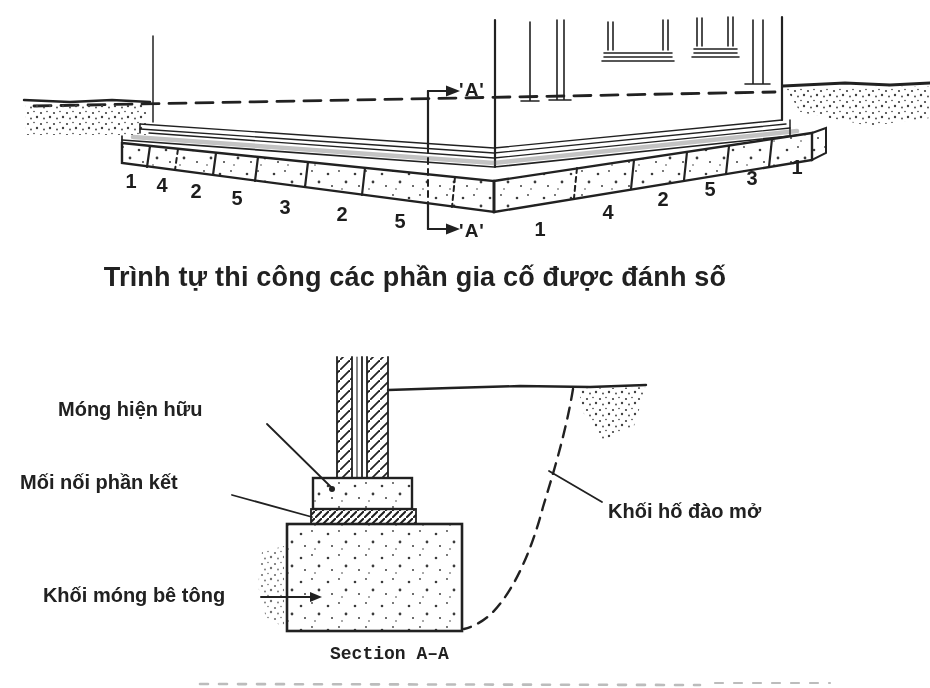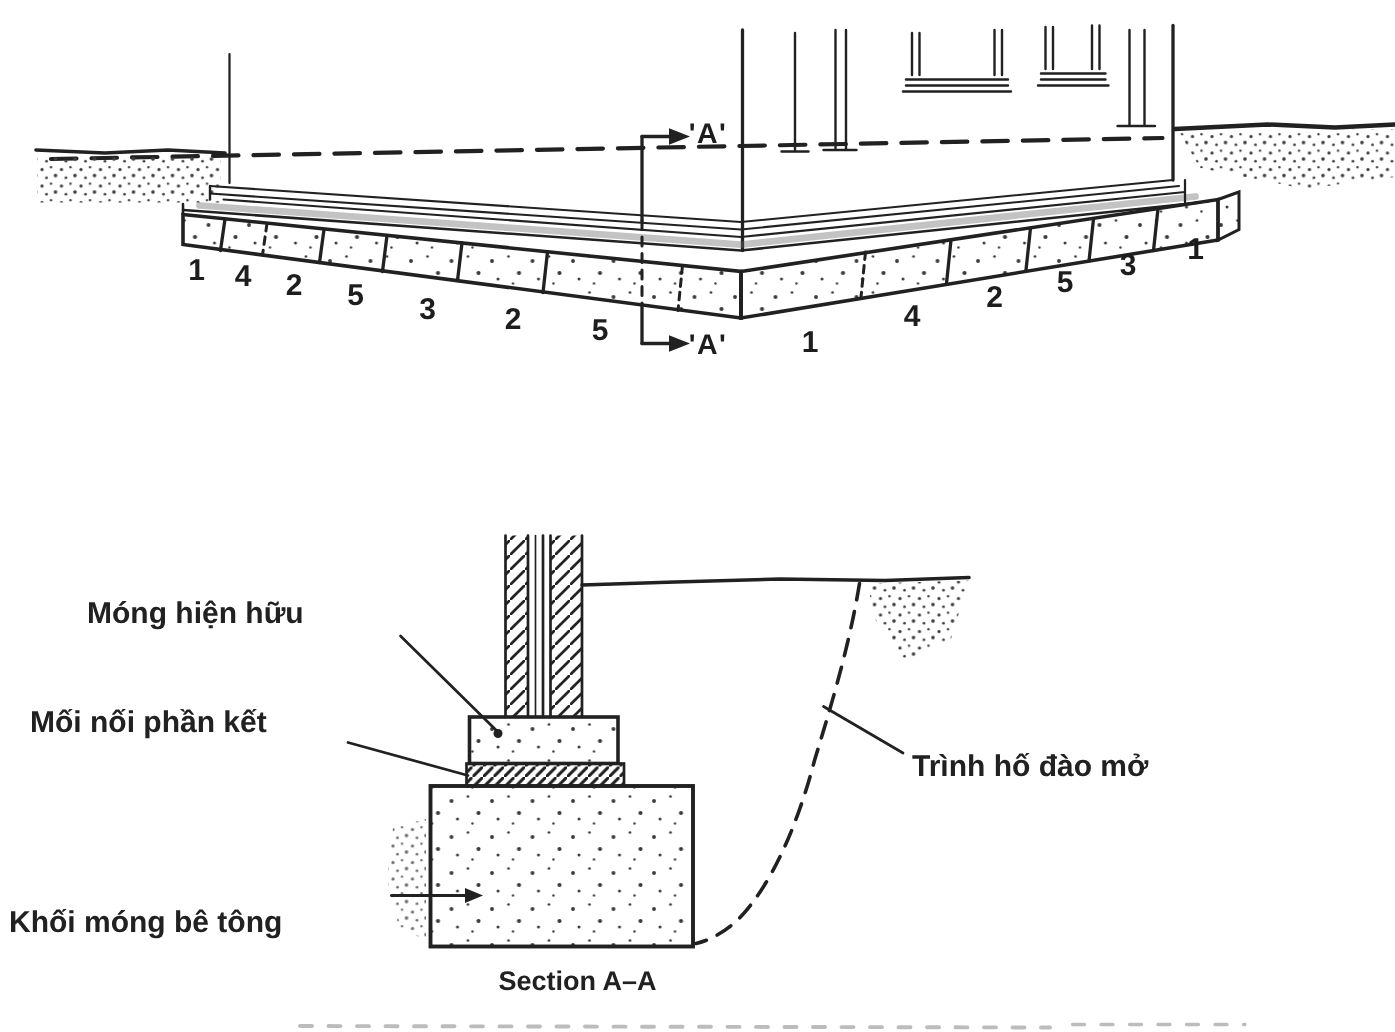--- a/index.html
+++ b/index.html
@@ -17,23 +17,23 @@
     position:absolute;transform:translate(-50%,-50%);
     font-size:20px;font-weight:700;color:#1d1d1d;
   }
   .marker-a{
     position:absolute;transform:translate(-50%,-50%);
     font-size:19px;font-weight:700;color:#1d1d1d;letter-spacing:1px;
   }
   .lbl{font-size:20px;font-weight:700;}
   .lbl-mong{left:58px;top:398px;}
   .lbl-moinoi{left:20px;top:471px;}
-  .lbl-khoi{left:6px;top:604px;width:256px;text-align:left;line-height:1.16;white-space:normal;}
+  .lbl-khoi{left:6px;top:584px;width:256px;text-align:center;line-height:1.16;white-space:normal;}
   .lbl-vach{left:608px;top:500px;}
-  .caption-section{left:318px;top:644px;width:134px;text-align:center;font-size:18px;font-weight:700;}
+  .caption-section{left:330px;top:644px;width:134px;text-align:left;font-size:18px;font-weight:700;font-family:Liberation Mono, monospace;}
 </style>
 </head>
 <body>
 
 <div class="stage">
 
   <svg width="930" height="688" viewBox="0 0 930 688">
     <defs>
       <pattern id="concrete" width="27" height="24" patternUnits="userSpaceOnUse">
         <circle cx="4" cy="6" r="1.3" fill="#3b3b3b"></circle>
@@ -167,23 +167,24 @@
   <span class="num" style="left:342px;top:214px;">2</span>
   <span class="num" style="left:400px;top:221px;">5</span>
 
   <span class="num" style="left:540px;top:229px;">1</span>
   <span class="num" style="left:608px;top:212px;">4</span>
   <span class="num" style="left:663px;top:199px;">2</span>
   <span class="num" style="left:710px;top:189px;">5</span>
   <span class="num" style="left:752px;top:178px;">3</span>
   <span class="num" style="left:797px;top:167px;">1</span>
 
+  <div class="txt caption-top">Trình tự thi công các phần gia cố được đánh số</div>
 
   <div class="txt lbl lbl-mong">Móng hiện hữu</div>
   <div class="txt lbl lbl-moinoi">Mối nối phần kết</div>
   <div class="txt lbl lbl-khoi">
     <div>Khối móng bê tông</div>
   </div>
-  <div class="txt lbl lbl-vach">Trình hố đào mở</div>
+  <div class="txt lbl lbl-vach">Khối hố đào mở</div>
 
   <div class="txt caption-section">Section A–A</div>
 
 </div>
 
 </body></html>

